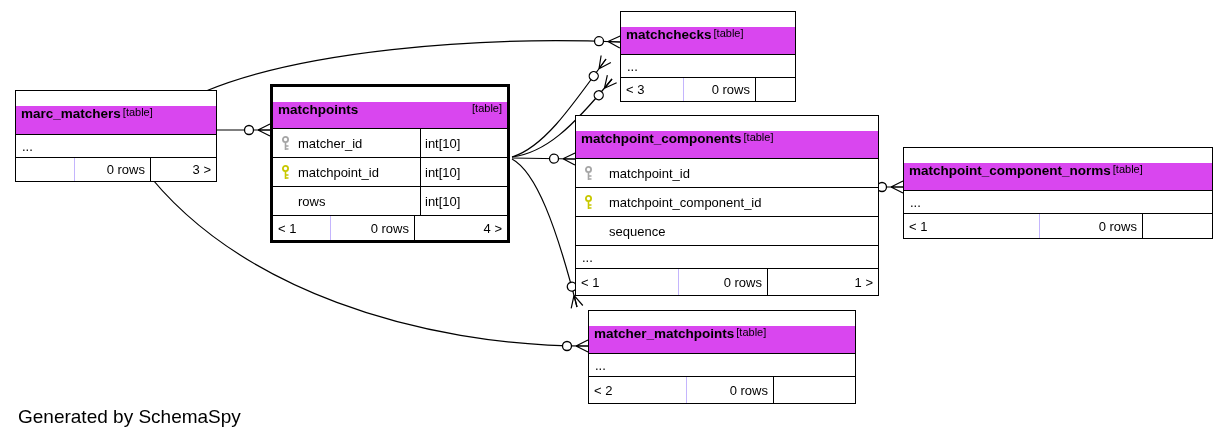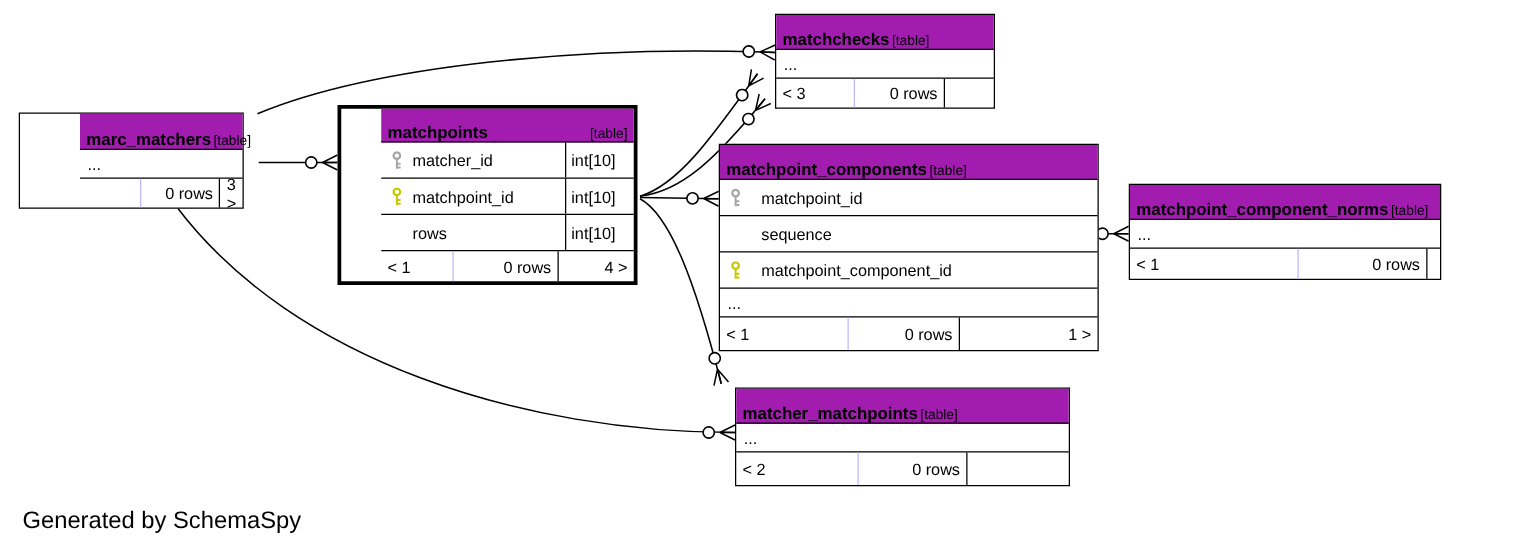--- a/index.html
+++ b/index.html
@@ -2,23 +2,23 @@
 <html><head>
 <meta charset="utf-8">
 <style>
   html,body{margin:0;padding:0;background:#fff;}
   #stage{position:relative;width:1228px;height:441px;background:#ffffff;
          font-family:"Liberation Sans","DejaVu Sans",sans-serif;color:#000;overflow:hidden;}
   .wires{position:absolute;left:0;top:0;width:1228px;height:441px;pointer-events:none;}
   .wires path{fill:none;stroke:#000;stroke-width:1.2px;}
 
   .table-node{position:absolute;background:#fff;border:1px solid #000;font-size:13px;box-sizing:border-box;}
-  .table-node.main{border-width:3px;padding-left:32px;}
-  .thead{background:#a21caf;border-bottom:1px solid #000;display:flex;align-items:flex-end;
-         padding:0 5px;height:27px;white-space:nowrap;}
+  .table-node.main{border-width:3px;}
+  .thead{background:#d946ef;border-bottom:1px solid #000;display:flex;align-items:flex-start;
+         padding:0 5px;height:27px;white-space:nowrap;margin-top:15px;}
   .main .thead{height:26px;}
   .tname{font-weight:bold;font-size:13.5px;}
   .ttag{font-size:11px;margin-left:2px;}
   .spread{justify-content:space-between;}
   .erow{height:22px;display:flex;align-items:center;padding:0 6px;border-bottom:1px solid #000;}
   .crow{display:flex;align-items:stretch;border-bottom:1px solid #000;height:28px;}
   .cname{display:flex;align-items:center;gap:8px;padding-left:8px;}
   .mp .cname{width:139px;}
   .ctype{border-left:1px solid #000;flex:1;display:flex;align-items:center;padding:0 4px;}
   .keyslot{width:9px;height:15px;display:inline-block;flex:0 0 9px;}
@@ -43,21 +43,21 @@
     <path d="M 207 130 L 270 130" marker-end="url(#crowdot)"></path>
     <path d="M 206 91 C 300 52, 470 36, 620 42" marker-end="url(#crowdot)"></path>
     <path d="M 141 165 C 235 290, 420 346, 588 346" marker-end="url(#crowdot)"></path>
     <path d="M 512 157 C 542 148, 568 112, 606 59" marker-end="url(#crowdot)"></path>
     <path d="M 512 157 C 545 153, 572 128, 612 79" marker-end="url(#crowdot)"></path>
     <path d="M 512 158 L 575 159" marker-end="url(#crowdot)"></path>
     <path d="M 512 159 C 536 172, 556 225, 577 307" marker-end="url(#crowdot)"></path>
     <path d="M 835 187 L 903 187" marker-end="url(#crowdot)"></path>
   </svg>
 
-  <div class="table-node" style="left:15px;top:90px;width:180px;padding-left:48px;">
+  <div class="table-node" style="left:15px;top:90px;width:202px;">
     <div class="thead" style="height:28px;">
       <span class="tname">marc_matchers</span>
       <span class="ttag">[table]</span>
     </div>
     <div class="erow">...</div>
     <div class="tfoot">
       <div class="fcell" style="width:58px;"></div>
       <div class="fcell mid" style="width:77px;">0 rows</div>
       <div class="fcell rgt" style="flex:1;">3 &gt;</div>
     </div>
@@ -130,44 +130,44 @@
           <svg width="9" height="15" viewBox="0 0 9 15">
             <circle cx="4.5" cy="3.5" r="2.6" fill="none" stroke="#a6a6a6" stroke-width="1.8"></circle>
             <path d="M4.5 6 V14 M4.5 10 H7.5 M4.5 13 H7.5" fill="none" stroke="#a6a6a6" stroke-width="1.6"></path>
           </svg>
         </span>
         <span style="margin-left:8px;">matchpoint_id</span>
       </span>
     </div>
     <div class="crow">
       <span class="cname">
-        <span class="keyslot"></span>
-        <span style="margin-left:8px;">sequence</span>
-      </span>
-    </div>
-    <div class="crow">
-      <span class="cname">
         <span class="keyslot">
           <svg width="9" height="15" viewBox="0 0 9 15">
             <circle cx="4.5" cy="3.5" r="2.6" fill="none" stroke="#c8c800" stroke-width="1.8"></circle>
             <path d="M4.5 6 V14 M4.5 10 H7.5 M4.5 13 H7.5" fill="none" stroke="#c8c800" stroke-width="1.6"></path>
           </svg>
         </span>
         <span style="margin-left:8px;">matchpoint_component_id</span>
+      </span>
+    </div>
+    <div class="crow">
+      <span class="cname">
+        <span class="keyslot"></span>
+        <span style="margin-left:8px;">sequence</span>
       </span>
     </div>
     <div class="erow">...</div>
     <div class="tfoot" style="height:26px;">
       <div class="fcell" style="width:102px;">&lt; 1</div>
       <div class="fcell mid" style="width:90px;">0 rows</div>
       <div class="fcell rgt" style="flex:1;">1 &gt;</div>
     </div>
   </div>
 
-  <div class="table-node" style="left:903px;top:147px;width:250px;">
+  <div class="table-node" style="left:903px;top:147px;width:310px;">
     <div class="thead">
       <span class="tname">matchpoint_component_norms</span>
       <span class="ttag">[table]</span>
     </div>
     <div class="erow">...</div>
     <div class="tfoot" style="height:24px;">
       <div class="fcell" style="width:135px;">&lt; 1</div>
       <div class="fcell mid" style="width:104px;">0 rows</div>
       <div class="fcell rgt" style="flex:1;"></div>
     </div>

